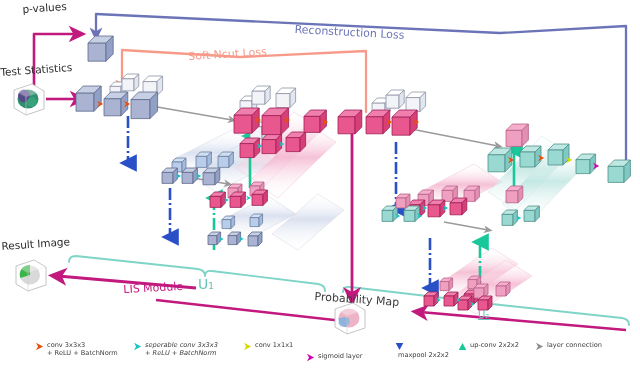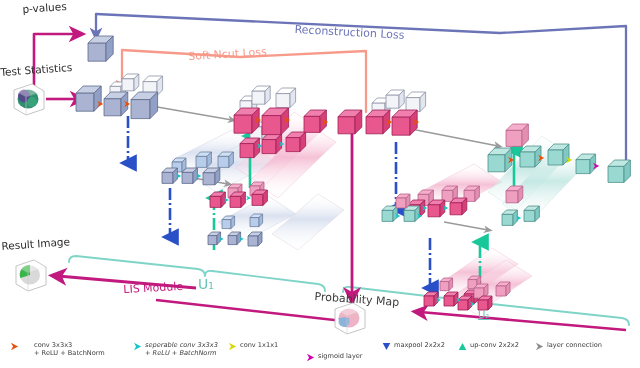--- a/index.html
+++ b/index.html
@@ -422,55 +422,55 @@
 
   <div class="lbl" style="left:123px;top:283px;font-size:11px;color:#c2197e;transform:rotate(-3deg);transform-origin:left top;">LIS Module</div>
 
   <div class="lbl" style="left:315px;top:290px;font-size:11px;color:#3c3c3c;transform:rotate(4deg);transform-origin:left top;">Probability Map</div>
 
   <div class="lbl" style="left:198px;top:276px;font-size:14px;color:#66c4b8;">U₁</div>
 
   <div class="lbl" style="left:478px;top:309px;font-size:10px;color:#66c4b8;text-decoration:underline;">U₂</div>
 
   <div class="legend-row">
-    <div class="leg-item" style="left:10px;top:5px;gap:12px;">
+    <div class="leg-item" style="left:35px;top:5px;">
       <svg class="leg-gl" viewBox="0 0 10 10">
         <path d="M1,0.8 L9,5 L1,9.2 L3.4,5 Z" fill="#e8500a"></path>
         </svg>
       <div>
           <div class="leg-tx">conv 3x3x3</div>
            <div class="leg-tx">+ ReLU + BatchNorm</div>
         </div>
     </div>
     <div class="leg-item" style="left:133px;top:5px;font-style:italic;">
       <svg class="leg-gl" viewBox="0 0 10 10">
         <path d="M1,0.8 L9,5 L1,9.2 L3.4,5 Z" fill="#16c4c8"></path>
         </svg>
       <div>
           <div class="leg-tx">seperable conv 3x3x3</div>
            <div class="leg-tx">+ ReLU + BatchNorm</div>
         </div>
     </div>
-    <div class="leg-item" style="left:228px;top:5px;">
+    <div class="leg-item" style="left:243px;top:5px;">
       <svg class="leg-gl" viewBox="0 0 10 10">
         <path d="M1,0.8 L9,5 L1,9.2 L3.4,5 Z" fill="#d8d800"></path>
         </svg>
       <div>
           <div class="leg-tx">conv 1x1x1</div>
         </div>
     </div>
     <div class="leg-item" style="left:306px;top:16px;">
       <svg class="leg-gl" viewBox="0 0 10 10">
         <path d="M1,0.8 L9,5 L1,9.2 L3.4,5 Z" fill="#d400b0"></path>
         </svg>
       <div>
           <div class="leg-tx">sigmoid layer</div>
         </div>
     </div>
-    <div class="leg-item" style="left:382px;top:5px;">
+    <div class="leg-item" style="left:395px;top:5px;flex-direction:column;">
       <svg class="leg-gl" viewBox="0 0 10 10">
         <path d="M0.8,1 L9.2,1 L5,9 Z" fill="#2a50c8"></path>
         </svg>
       <div>
           <div class="leg-tx">maxpool 2x2x2</div>
         </div>
     </div>
     <div class="leg-item" style="left:458px;top:5px;text-align:center;">
       <svg class="leg-gl" viewBox="0 0 10 10">
         <path d="M0.8,9 L9.2,9 L5,1 Z" fill="#18c89a"></path>

